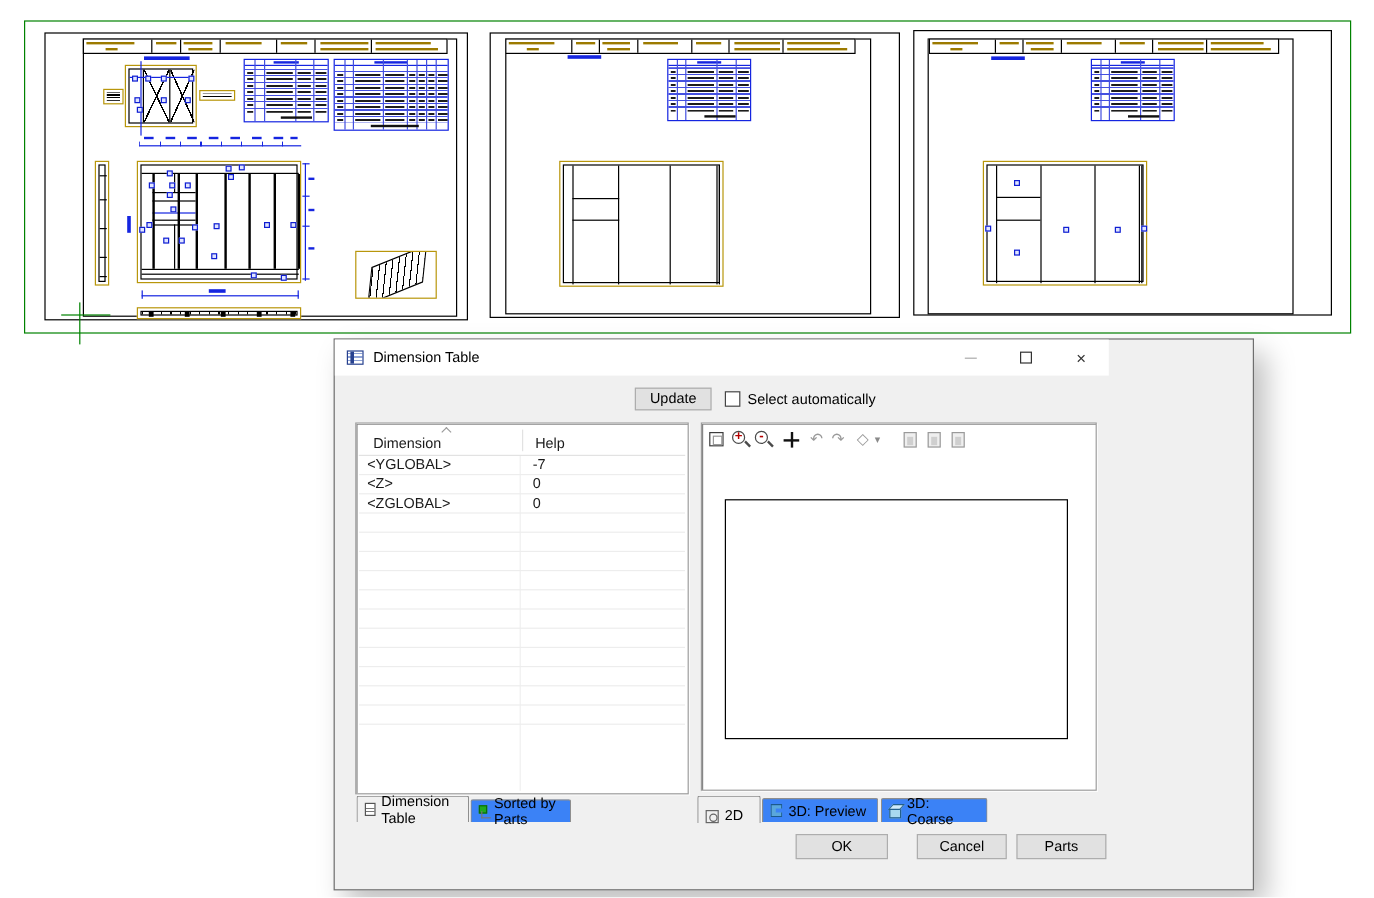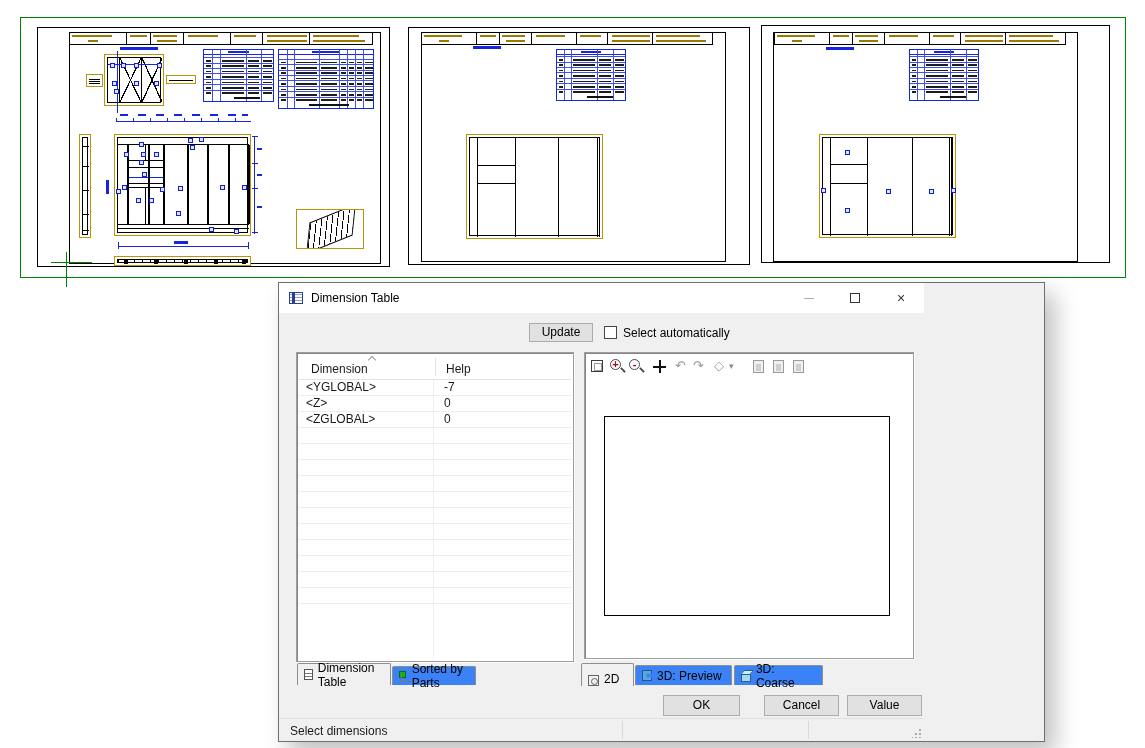--- a/index.html
+++ b/index.html
@@ -558,22 +558,16 @@
       <span class="ic-3da"></span>
       <span>3D: Preview</span>
     </div>
     <div class="tab" style="left:455px;top:382px;width:89px;height:20px;">
       <span class="ic-3dc"></span>
       <span>3D: Coarse</span>
     </div>
 
     <div class="btn ok-btn">OK</div>
     <div class="btn cancel-btn">Cancel</div>
-    <div class="btn help-btn">Value</div>
-
-    <div class="statusbar">
-      <span class="status-text">Select dimensions</span>
-      <span class="status-sep" style="left:343px;"></span>
-      <span class="status-sep" style="left:529px;"></span>
-      <span class="grip"></span>
-    </div>
+    <div class="btn help-btn">Parts</div>
+
   </div>
 </div>
 
 </body></html>

